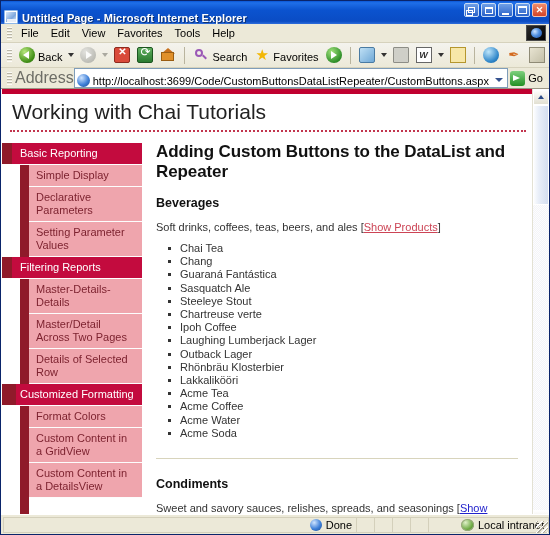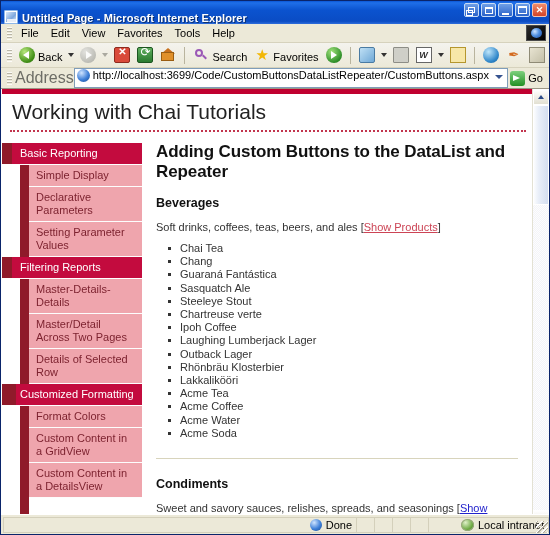--- a/index.html
+++ b/index.html
@@ -136,21 +136,21 @@
   
   .addrbar {
     height: 20px; display: flex; align-items: center;
     background: #ece9d8; padding-left: 6px;
     border-bottom: 1px solid #9a9686;
   }
   .addr-label { font-size:16px;color:#6d6d66;white-space:nowrap;}
   .addr-field {
     flex: 1; height: 20px; background: #fff;
     border: 1px solid #7f9db9; box-sizing: border-box;
-    display:flex;align-items:flex-start;padding:0 1px;
+    display:flex;align-items:flex-end;padding:0 1px;
     margin-right:2px;
   }
   .addr-ieicon{width:13px;height:13px;margin:0 3px 0 1px;flex:none;border-radius:50%;
     background: radial-gradient(circle at 35% 30%,#cfe4ff,#3f80d8 55%,#14478f);}
   .addr-text{font-size:11px;color:#000;white-space:nowrap;overflow:hidden;flex:1;}
   .addr-drop{width:15px;height:15px;flex:none;display:flex;align-items:center;justify-content:center;}
   .addr-drop i{width:0;height:0;border-left:4px solid transparent;border-right:4px solid transparent;border-top:4px solid #36538f;}
   .go-btn{display:flex;align-items:center;gap:3px;font-size:11px;padding-right:6px;}
   .go-ic{width:15px;height:15px;border-radius:3px;background:linear-gradient(to bottom,#7ed07e,#239023);position:relative;flex:none;}
   .go-ic::after{content:"";position:absolute;left:3px;top:4px;width:0;height:0;border-top:3.5px solid transparent;border-bottom:3.5px solid transparent;border-left:7px solid #fff;}

